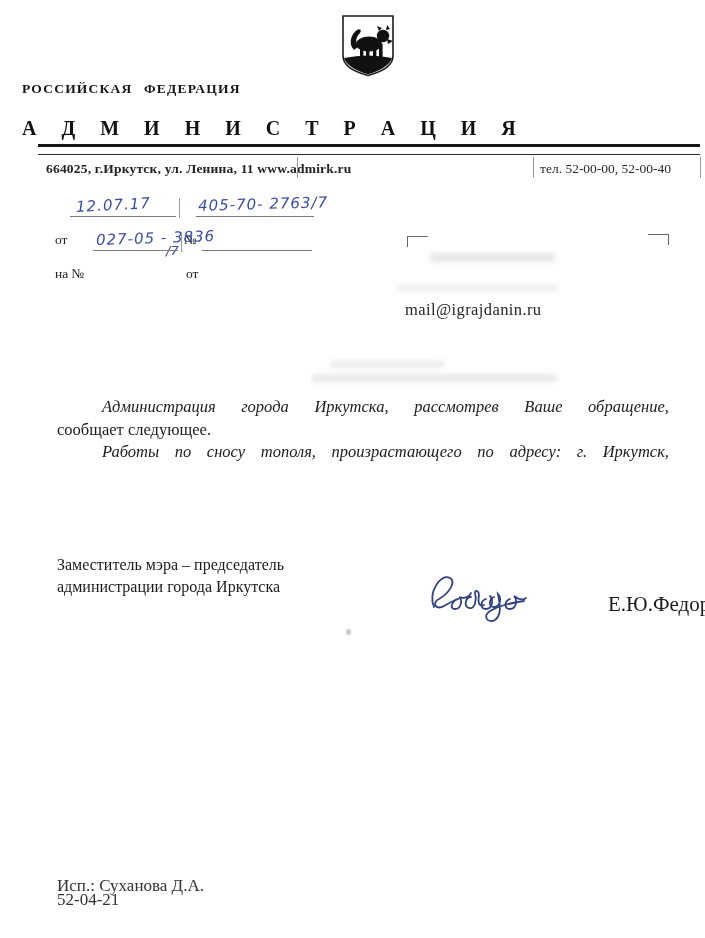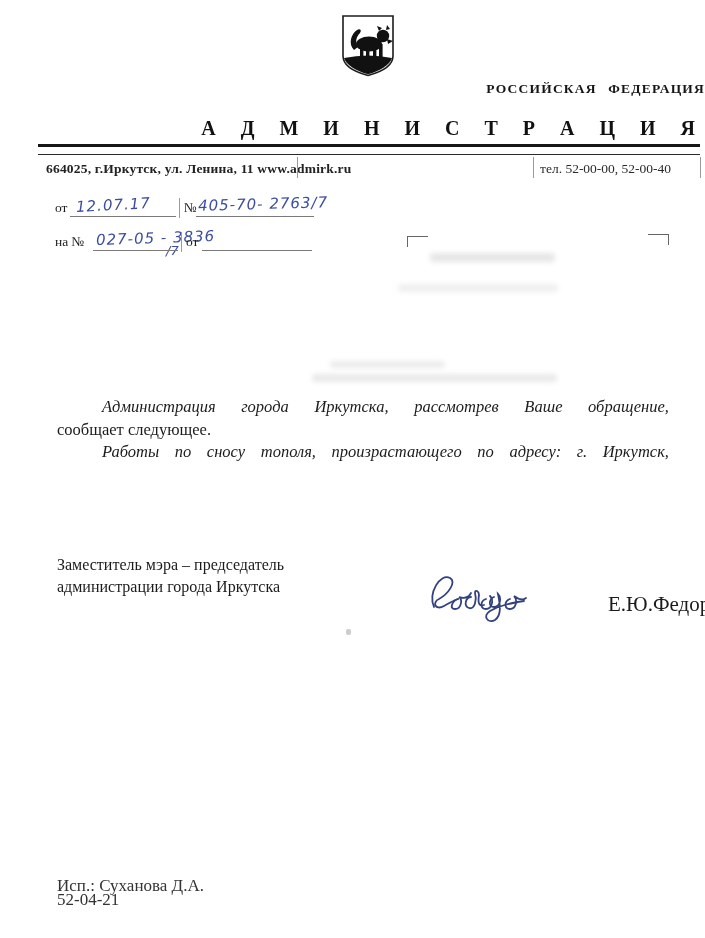--- a/index.html
+++ b/index.html
@@ -3,30 +3,30 @@
 <meta charset="utf-8">
 <style>
   html,body{margin:0;padding:0;background:#888;}
   .page{
     position:relative;width:705px;height:938px;background:#ffffff;
     font-family:"Liberation Serif","DejaVu Serif",serif;color:#1d1d1d;
     overflow:hidden;margin:0 auto;
   }
   .abs{position:absolute;}
   
-  .hdr-center{left:30px;width:675px;text-align:right;}
+  .hdr-center{left:22px;width:675px;text-align:left;}
   .country{top:81px;font-weight:bold;font-size:13.5px;letter-spacing:1.2px;word-spacing:7px;color:#151515;}
   .city{top:96px;font-weight:bold;font-size:12.5px;color:#151515;}
   .org-title{top:117px;font-weight:bold;font-size:20px;letter-spacing:10px;color:#111;}
   .dbl-rule{top:144px;left:38px;width:662px;height:7px;border-top:3px solid #161616;border-bottom:1.5px solid #2a2a2a;}
   .addr-line{top:161px;left:46px;font-size:13.5px;font-weight:bold;color:#222;letter-spacing:.2px;}
   .v-div{width:0;border-left:1px solid #9a9a9a;}
   .phone-line{top:161px;left:540px;font-size:13.5px;color:#2a2a2a;}
   
-  .lbl{font-size:13.5px;color:#1c1c1c;}
+  .lbl{font-size:13.5px;color:#1c1c1c;margin-top:32px;}
   .hand{font-family:"DejaVu Sans",sans-serif;font-style:italic;color:#3c4da0;font-size:15px;letter-spacing:1px;white-space:nowrap;}
   .uline{border-bottom:1.2px solid #7a7a7a;height:0;}
   .frac{font-family:"DejaVu Sans",sans-serif;font-style:italic;color:#3c4da0;font-size:13px;}
   
   .corner-l{top:236px;left:407px;width:20px;height:10px;border-left:1.5px solid #666;border-top:1.5px solid #666;}
   .corner-r{top:234px;left:648px;width:20px;height:10px;border-right:1.5px solid #666;border-top:1.5px solid #666;}
   
   .blur{background:#b9b9b9;opacity:.35;filter:blur(2.5px);border-radius:3px;}
   
   .email{top:300px;left:405px;font-size:16.5px;color:#262626;letter-spacing:.4px;}
@@ -91,20 +91,21 @@
   <div class="abs v-div" style="top:232px;left:181px;height:20px;"></div>
 
   <div class="abs corner-l"></div>
   <div class="abs corner-r"></div>
 
   <div class="abs blur" style="top:253px;left:430px;width:125px;height:9px;"></div>
   <div class="abs blur" style="top:284px;left:398px;width:160px;height:8px;opacity:.22;"></div>
   <div class="abs blur" style="top:361px;left:330px;width:115px;height:7px;opacity:.28;"></div>
   <div class="abs blur" style="top:374px;left:312px;width:245px;height:8px;opacity:.3;"></div>
 
+  <div class="abs email">mail@igrajdanin.ru</div>
 
   <div class="abs body-text" style="top:396px;">
     <div class="jline indent">Администрация города Иркутска, рассмотрев Ваше обращение,</div>
     <div>сообщает следующее.</div>
     <div class="jline indent">Работы по сносу тополя, произрастающего по адресу: г. Иркутск,</div>
   </div>
 
   <div class="abs sig-block">
     <div>Заместитель мэра – председатель</div>
     <div>администрации города Иркутска</div>

